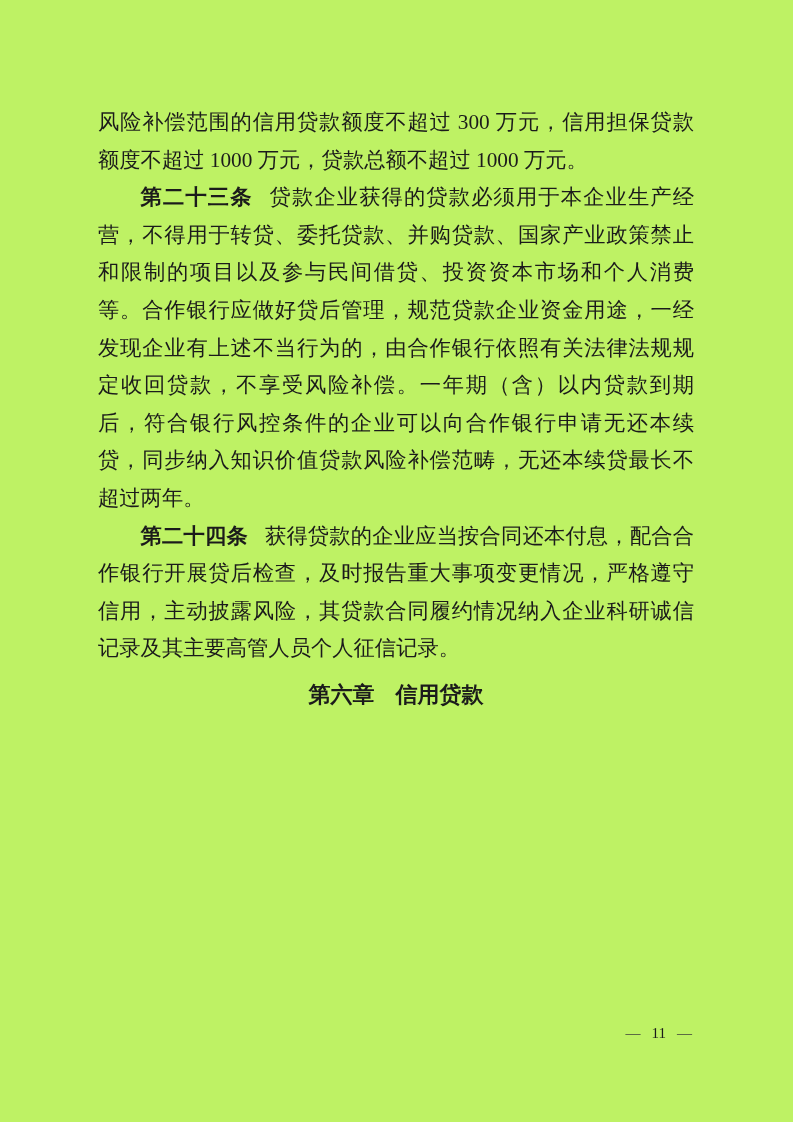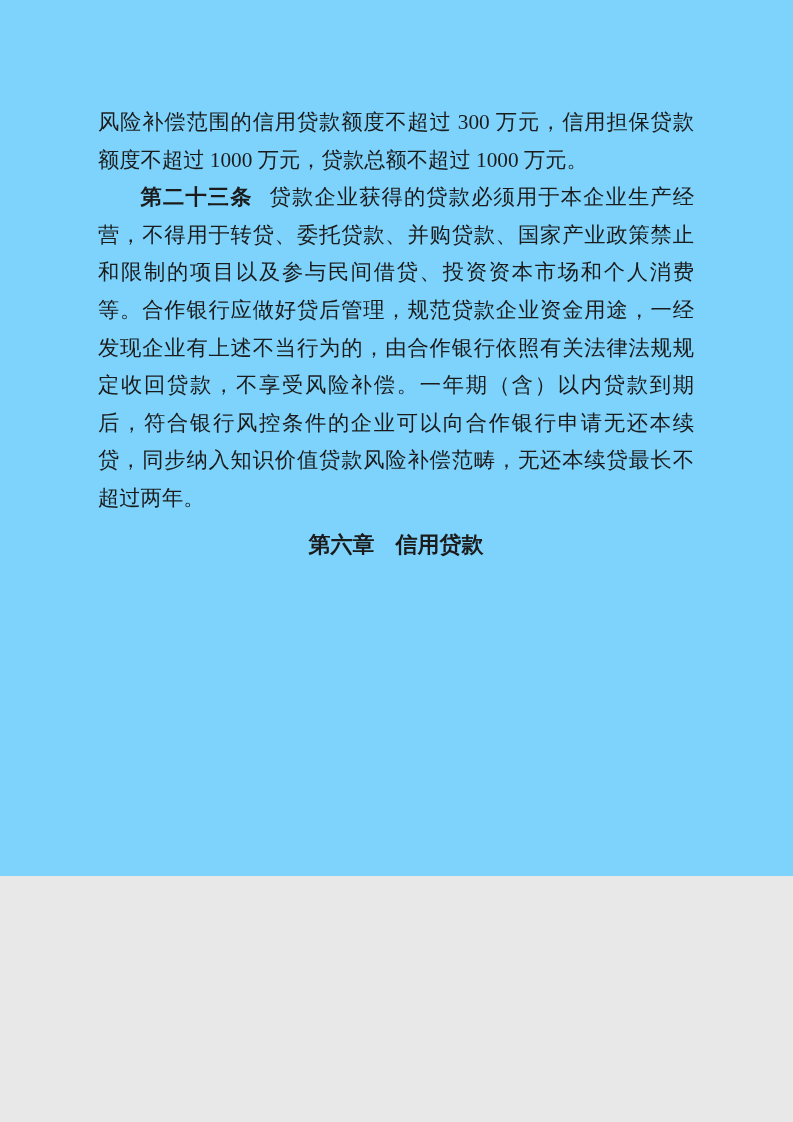--- a/index.html
+++ b/index.html
@@ -3,22 +3,22 @@
 <meta charset="utf-8">
 <style>
   html, body {
     margin: 0;
     padding: 0;
     background: #e8e8e8;
   }
   .page {
     position: relative;
     width: 793px;
-    height: 876px;
-    background: #7dd3fc;
+    height: 1122px;
+    background: #bef264;
     overflow: hidden;
     font-family: "Liberation Serif", "DejaVu Serif", serif;
     color: #1b1b1b;
   }
   .content {
     position: absolute;
     left: 98px;
     top: 104px;
     width: 596px;
     font-size: 21.3px;
@@ -72,20 +72,21 @@
 
 <div class="page">
 
   <div class="content">
 
     <p class="para no-indent"><span>风险补偿范围的信用贷款额度不超过 300 万元，信用担保贷款额度不超过 1000 万元，贷款总额不超过 1000 万元。</span></p>
 
 
     <p class="para"><span class="article-lead">第二十三条</span><span>贷款企业获得的贷款必须用于本企业生产经营，不得用于转贷、委托贷款、并购贷款、国家产业政策禁止和限制的项目以及参与民间借贷、投资资本市场和个人消费等。合作银行应做好贷后管理，规范贷款企业资金用途，一经发现企业有上述不当行为的，由合作银行依照有关法律法规规定收回贷款，不享受风险补偿。一年期（含）以内贷款到期后，符合银行风控条件的企业可以向合作银行申请无还本续贷，同步纳入知识价值贷款风险补偿范畴，无还本续贷最长不超过两年。</span></p>
 
+    <p class="para"><span class="article-lead">第二十四条</span><span>获得贷款的企业应当按合同还本付息，配合合作银行开展贷后检查，及时报告重大事项变更情况，严格遵守信用，主动披露风险，其贷款合同履约情况纳入企业科研诚信记录及其主要高管人员个人征信记录。</span></p>
 
     <h2 class="chapter-heading"><span class="chapter-number">第六章</span><span class="chapter-title">信用贷款</span></h2>
 
 
   </div>
 
   <div class="page-number"><span class="dash">—</span><span class="num">11</span><span class="dash">—</span></div>
 
 </div>
 

